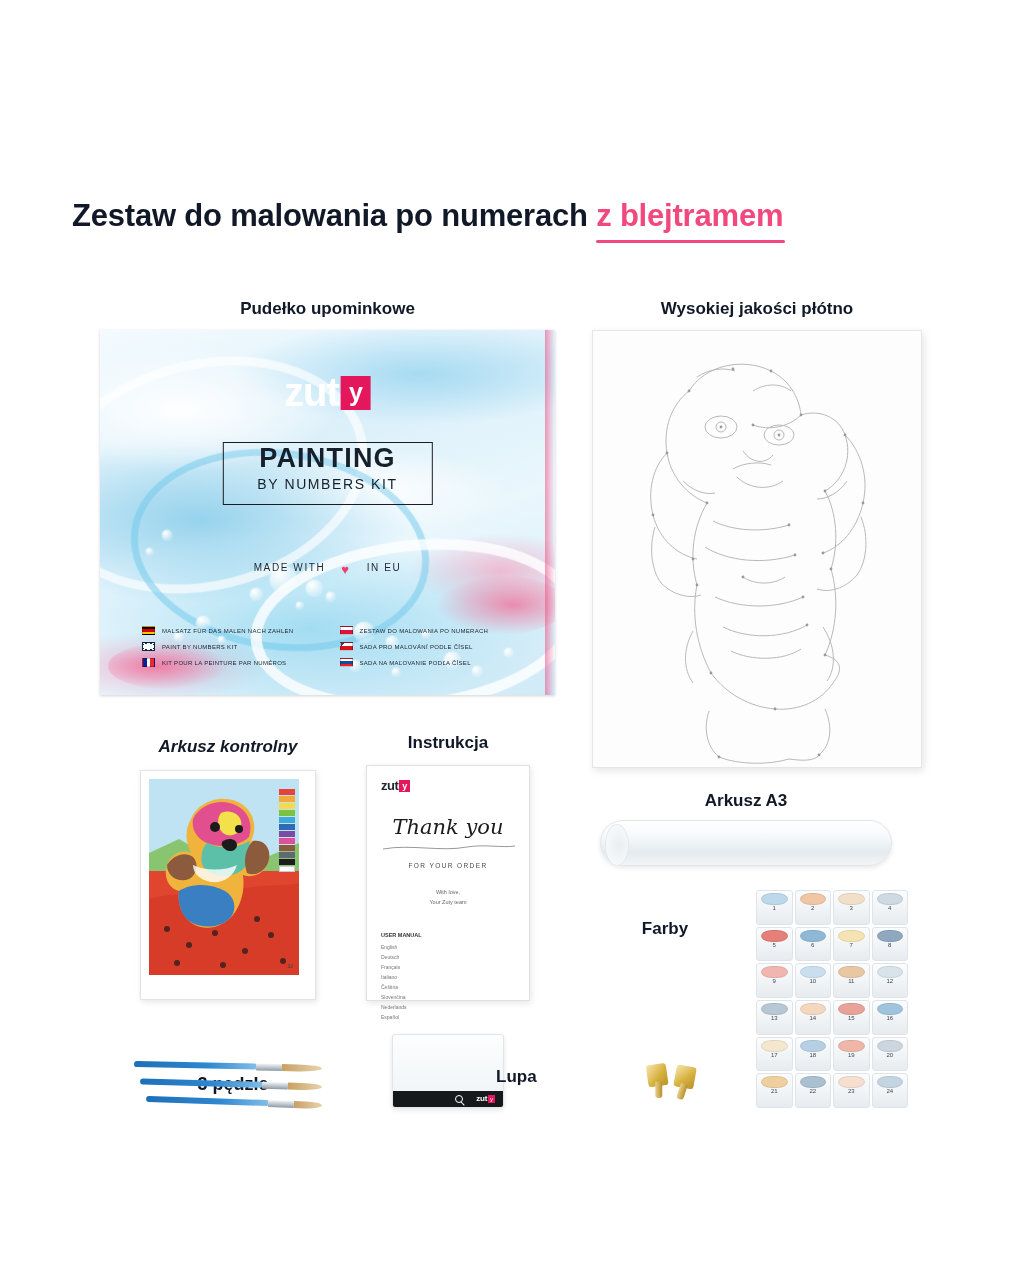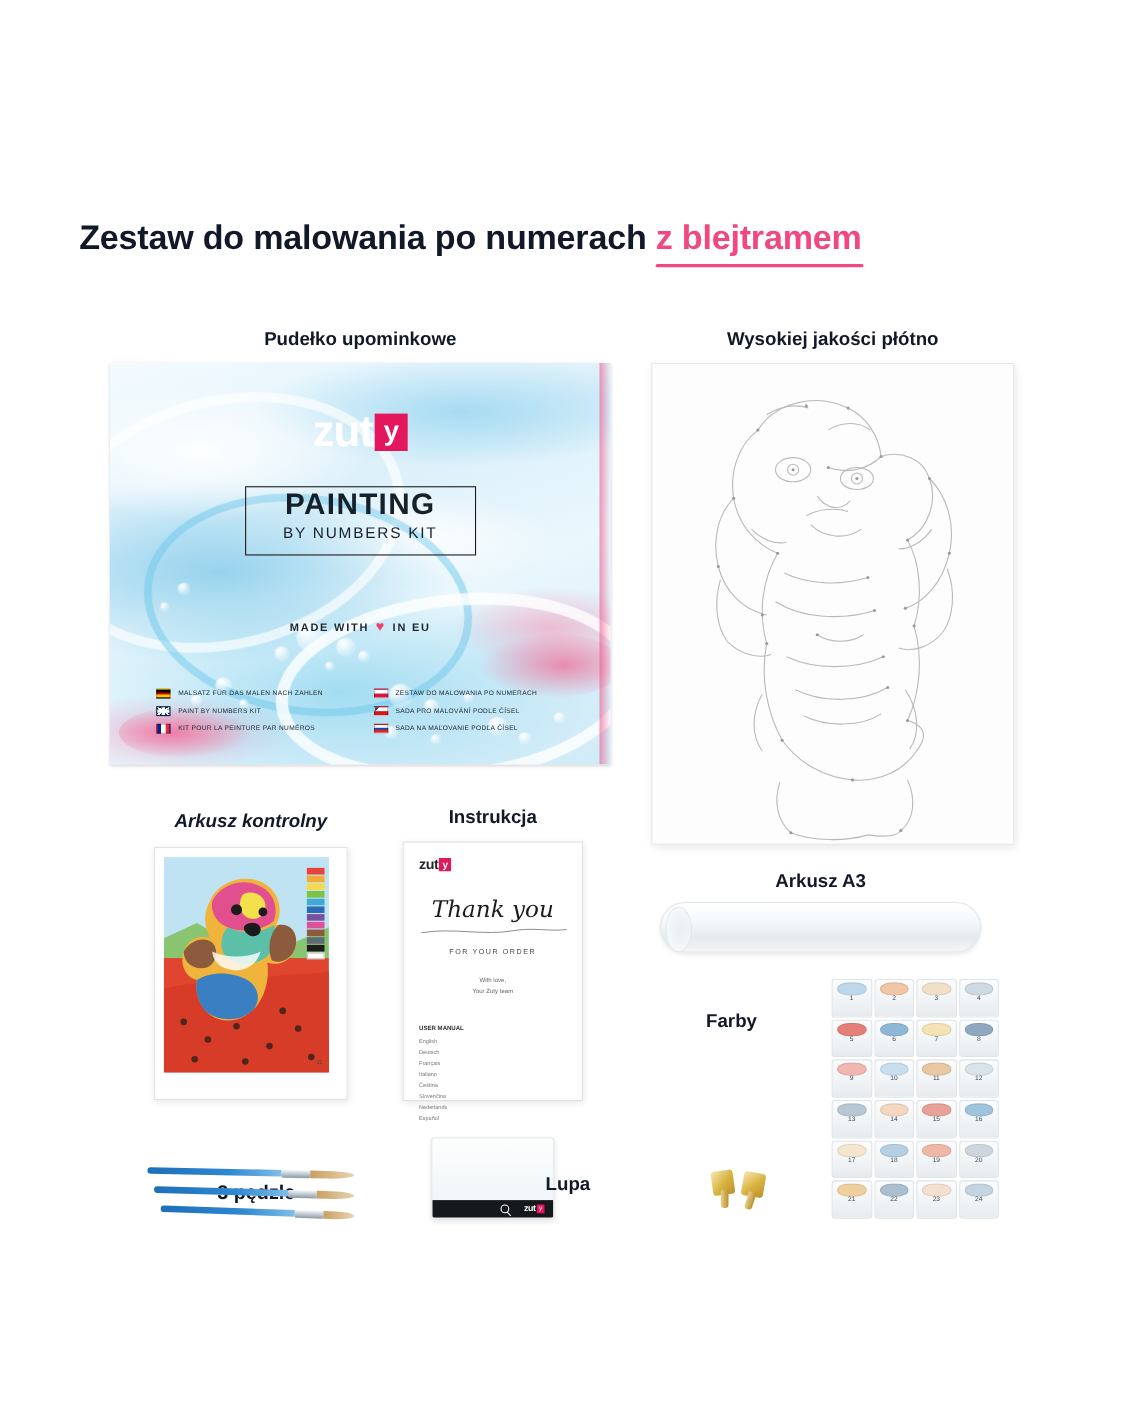--- a/index.html
+++ b/index.html
@@ -89,21 +89,21 @@
   }
   .title-frame {
     position: absolute; left: 50%; top: 112px; transform: translateX(-50%);
     border: 1.5px solid #1c1c1c; padding: 0 34px 12px;
     text-align: center; background: rgba(255,255,255,.08);
   }
   .title-frame .t1 { font-size: 27px; font-weight: bold; letter-spacing: 1.2px; color:#15202b; }
   .title-frame .t2 { font-size: 14px; letter-spacing: 1.6px; color:#15202b; margin-top:2px; }
   .made {
     position: absolute; left: 50%; top: 232px; transform: translateX(-50%);
-    font-size: 10px; letter-spacing: 1.6px; color:#1d2630; display:flex; align-items:flex-end; gap:6px;font-weight:bold;
+    font-size: 10px; letter-spacing: 1.6px; color:#1d2630; display:flex; align-items:flex-start; gap:16px;
   }
   .heart { color:#ef3e6d; font-size: 13px; }
   .langs {
     position: absolute; left: 42px; right: 36px; bottom: 28px;
     display: grid; grid-template-columns: 1fr 1fr; column-gap: 18px; row-gap: 7px;
   }
   .lang { display:flex; align-items:center; gap:7px; font-size: 6px; color:#1b242d; letter-spacing:.3px; }
   .flag { width: 13px; height: 9px; border:.5px solid rgba(0,0,0,.25); flex:0 0 auto; }
   .flag.de { background: linear-gradient(#000 33%, #d00 33% 66%, #fc0 66%); }
   .flag.gb { background:#0a3161; position:relative; }

